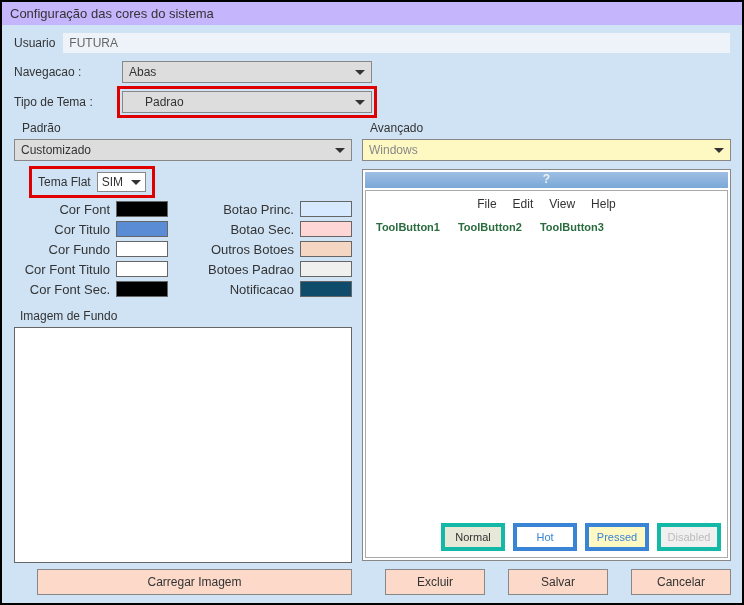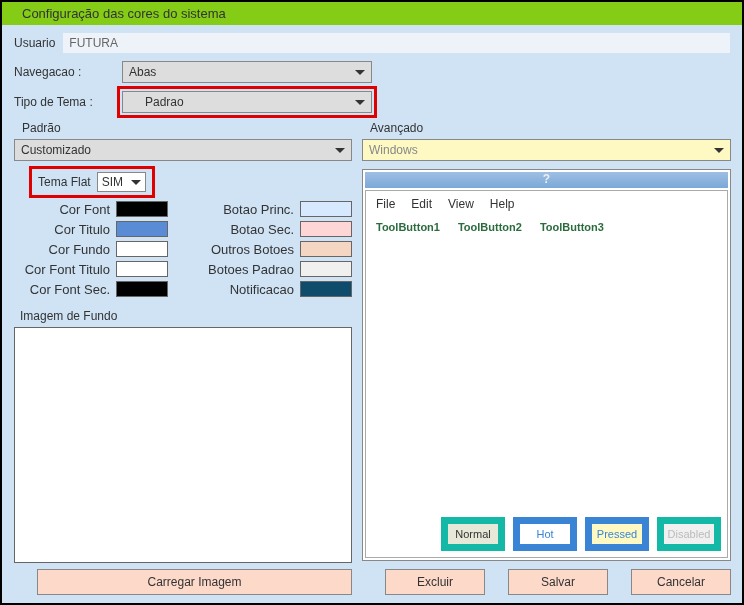--- a/index.html
+++ b/index.html
@@ -10,22 +10,22 @@
     }
     .window {
       width: 744px;
       height: 605px;
       border: 2px solid #000;
       background: #cfe3f5;
       display: flex;
       flex-direction: column;
     }
     .title-bar {
-      background: #84cc16;
-      padding: 4px 20px;
+      background: #c4b5fd;
+      padding: 4px 8px;
       font-size: 13px;
     }
     .content {
       flex: 1;
       padding: 8px 12px;
       display: flex;
       flex-direction: column;
       gap: 8px;
     }
     .row {
@@ -143,39 +143,40 @@
       flex: 1;
       display: flex;
       flex-direction: column;
       padding: 2px;
     }
     .menu-bar {
       display: flex;
       gap: 16px;
       padding: 4px 8px;
       font-size: 12px;
+      justify-content: center;
     }
     .toolbtn-bar {
       display: flex;
       gap: 18px;
       padding: 6px 8px;
     }
     .toolbtn { font-weight: bold; color: #2a6c3d; font-size: 11px; }
     .preview-canvas { flex: 1; }
     .state-btns {
       display: flex;
       gap: 8px;
       padding: 4px;
       justify-content: flex-end;
     }
     .state-btn {
       width: 64px;
       text-align: center;
       padding: 4px 0;
-      border: 7px solid #14b8a6;
+      border: 4px solid #14b8a6;
       font-size: 11px;
     }
     .state-btn.normal { background: #e8e8d8; }
     .state-btn.hot { background: #fff; color: #3a84d6; border-color: #3a84d6; }
     .state-btn.pressed { background: #fef9c3; color:#3a84d6; border-color:#3a84d6; }
     .state-btn.disabled { background: #f0f0f0; color: #bbb; }
     .bottom-btns {
       display: flex;
       gap: 0;
       justify-content: flex-end;

